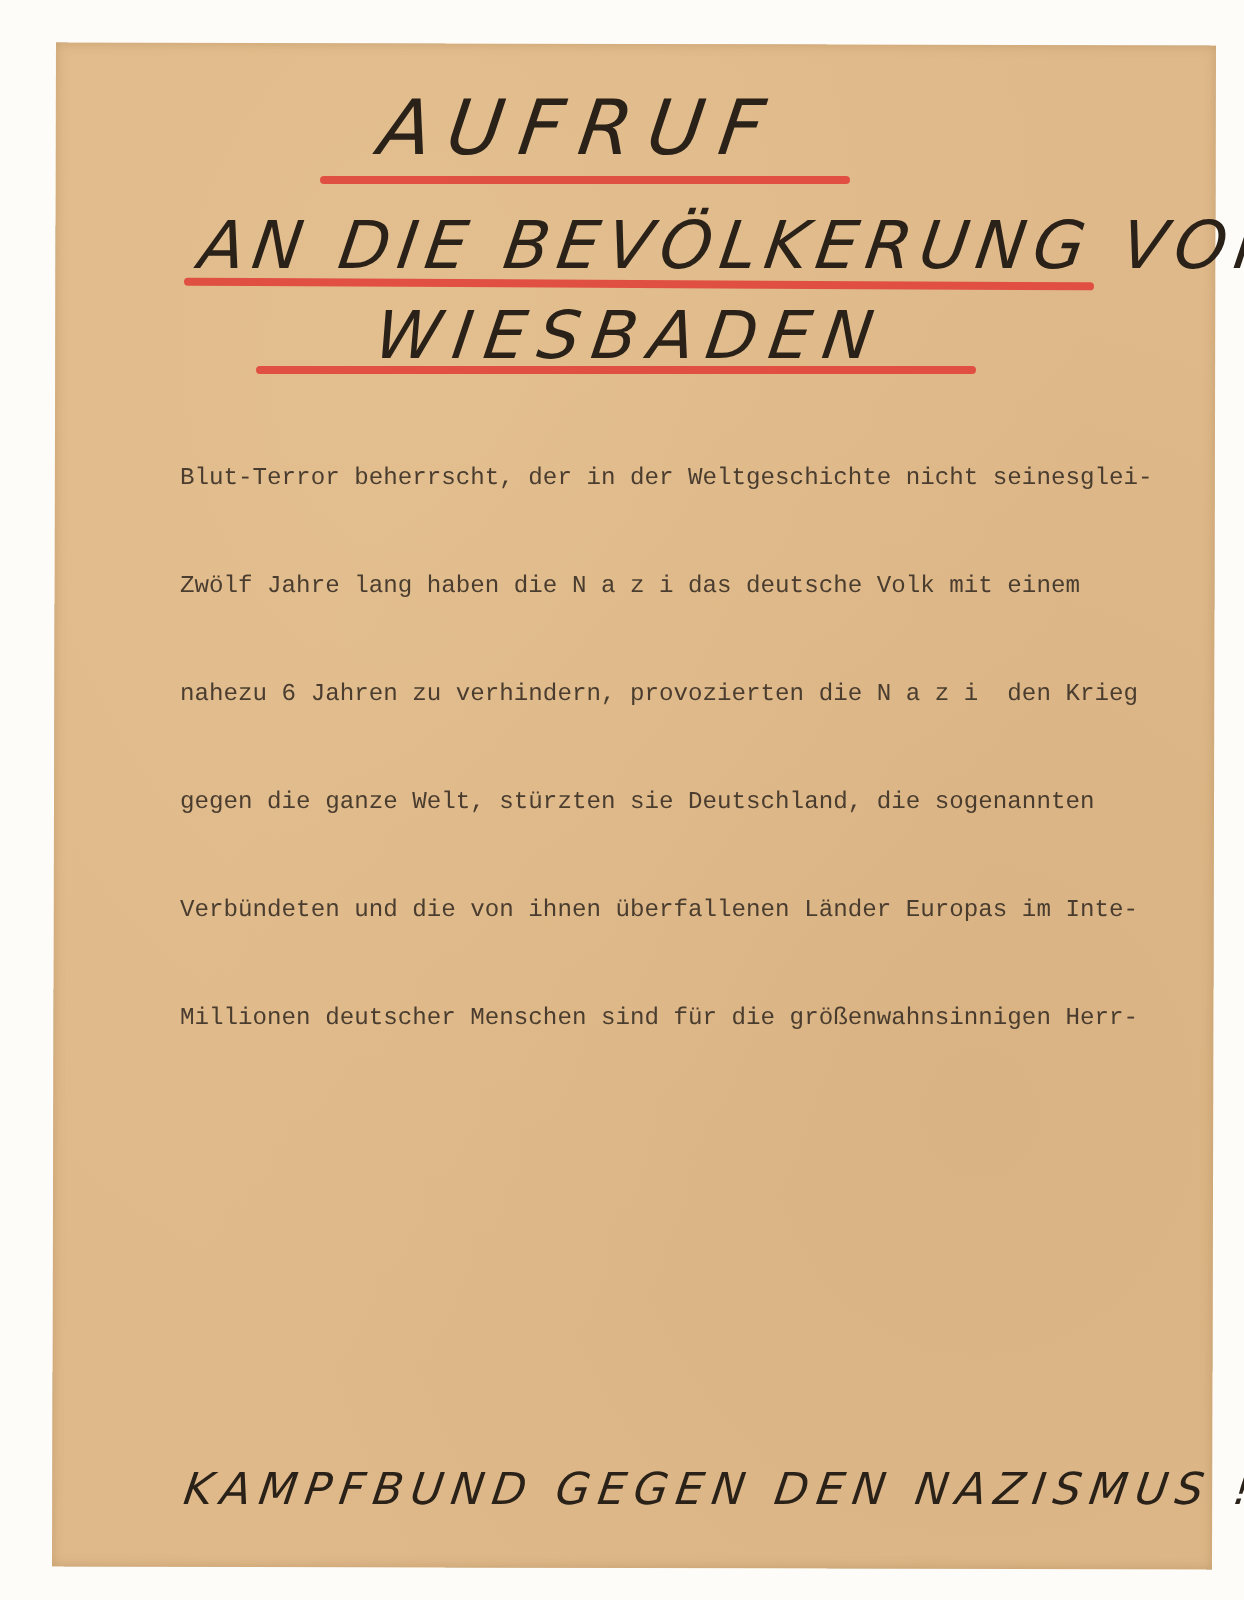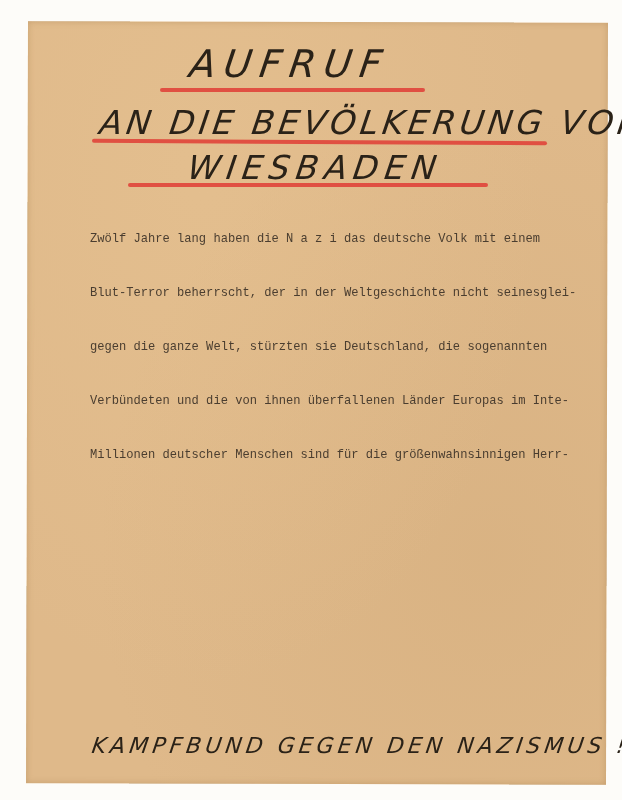--- a/index.html
+++ b/index.html
@@ -45,22 +45,23 @@
 <div class="paper"></div>
 
 <div class="hand t1">AUFRUF</div>
 <div class="red r1"></div>
 <div class="hand t2">AN DIE BEVÖLKERUNG VON</div>
 <div class="red r2"></div>
 <div class="hand t3">WIESBADEN</div>
 <div class="red r3"></div>
 
 <div class="body">
+  <span class="ln">Blut-Terror beherrscht, der in der Weltgeschichte nicht seinesglei-</span>
   <span class="ln">Zwölf Jahre lang haben die N a z i das deutsche Volk mit einem</span>
-  <span class="ln">Blut-Terror beherrscht, der in der Weltgeschichte nicht seinesglei-</span>
+  <span class="ln">nahezu 6 Jahren zu verhindern, provozierten die N a z i  den Krieg</span>
   <span class="ln">gegen die ganze Welt, stürzten sie Deutschland, die sogenannten</span>
   <span class="ln">Verbündeten und die von ihnen überfallenen Länder Europas im Inte-</span>
   <span class="ln">Millionen deutscher Menschen sind für die größenwahnsinnigen Herr-</span>
   
   
   
   
   
   
   

